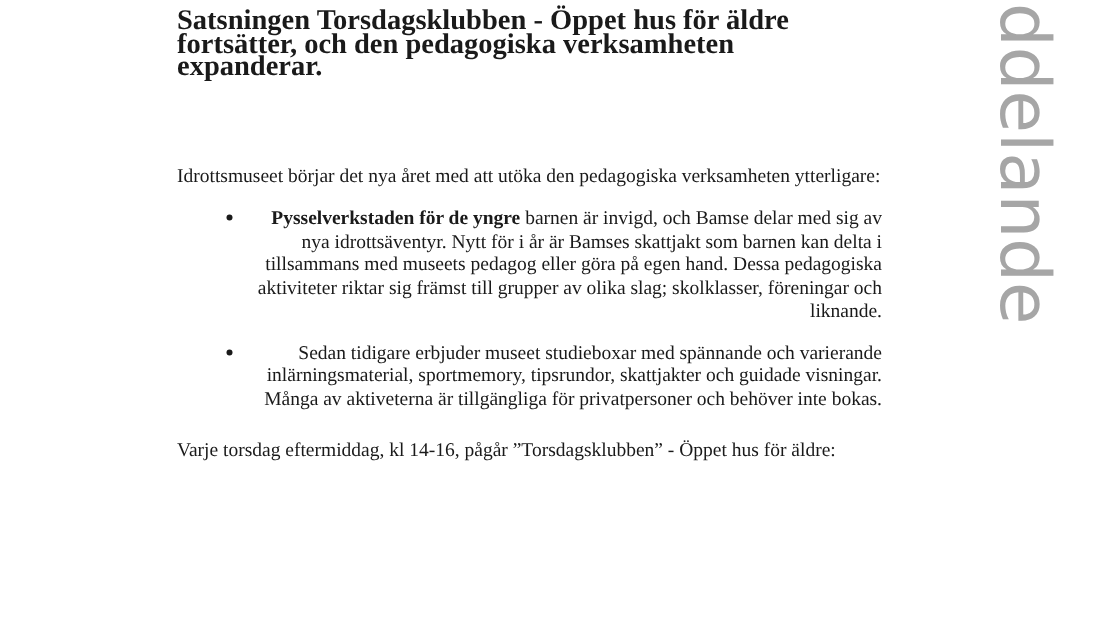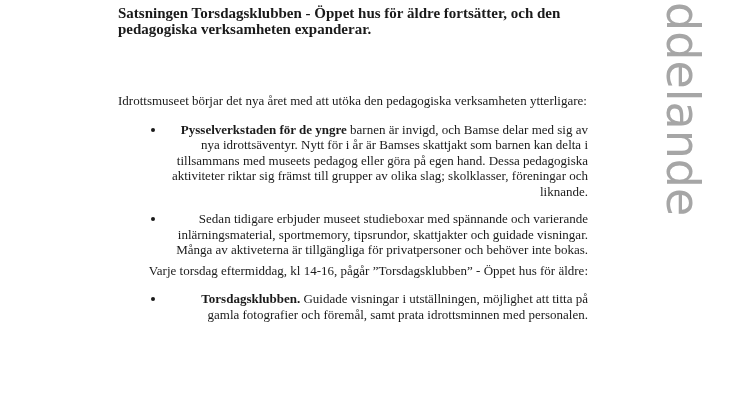--- a/index.html
+++ b/index.html
@@ -19,41 +19,40 @@
   }
   .content {
     position: absolute;
     left: 118px;
     top: 6px;
     width: 470px;
     font-size: 13px;
     line-height: 15.5px;
   }
   .title {
-    font-size: 15px;
+    font-size: 19px;
     font-weight: bold;
     margin: 0;
   }
   .intro {
     margin: 56px 0 0 0;
   }
   ul.bullets {
     margin: 13px 0 0 0;
     padding-left: 48px;
     text-align: right;
   }
   ul.bullets li {
     margin: 0 0 12px 0;
     padding-left: 2px;
   }
   ul.bullets li:last-child { margin-bottom: 0; }
   .b { font-weight: bold; }
   .para {
-    margin: 5px 0 0 0;
-    text-align: right;
+    margin: 19px 0 0 0;
   }
   .masthead-vertical {
     position: absolute;
     top: 2px;
     right: 38px;
     writing-mode: vertical-rl;
     font-family: "DejaVu Sans", "Liberation Sans", sans-serif;
     font-size: 46px;
     line-height: 1.1;
     letter-spacing: 0px;
@@ -76,24 +75,19 @@
       <li>
         <span class="b">Pysselverkstaden för de yngre</span><span> barnen är invigd, och Bamse delar med sig av nya idrottsäventyr. Nytt för i år är Bamses skattjakt som barnen kan delta i tillsammans med museets pedagog eller göra på egen hand. Dessa pedagogiska aktiviteter  riktar sig främst till grupper av olika slag; skolklasser, föreningar och liknande.</span>
       </li>
       <li>
         <span class="b"></span><span>Sedan tidigare erbjuder museet studieboxar med spännande och varierande inlärningsmaterial, sportmemory, tipsrundor, skattjakter och guidade visningar. Många av aktiveterna är tillgängliga för privatpersoner och behöver inte bokas.</span>
       </li>
     </ul>
 
     <p class="para">Varje torsdag eftermiddag, kl 14-16, pågår ”Torsdagsklubben” - Öppet hus för äldre:</p>
 
-    <ul class="bullets">
-      <li>
-        <span class="b">Torsdagsklubben.</span><span> Guidade visningar i utställningen, möjlighet att titta på gamla fotografier och föremål, samt prata idrottsminnen med personalen.</span>
-      </li>
-    </ul>
 
 
   </div>
 
   <div class="masthead-vertical">ddelande</div>
 
 </div>
 
 </body></html>

